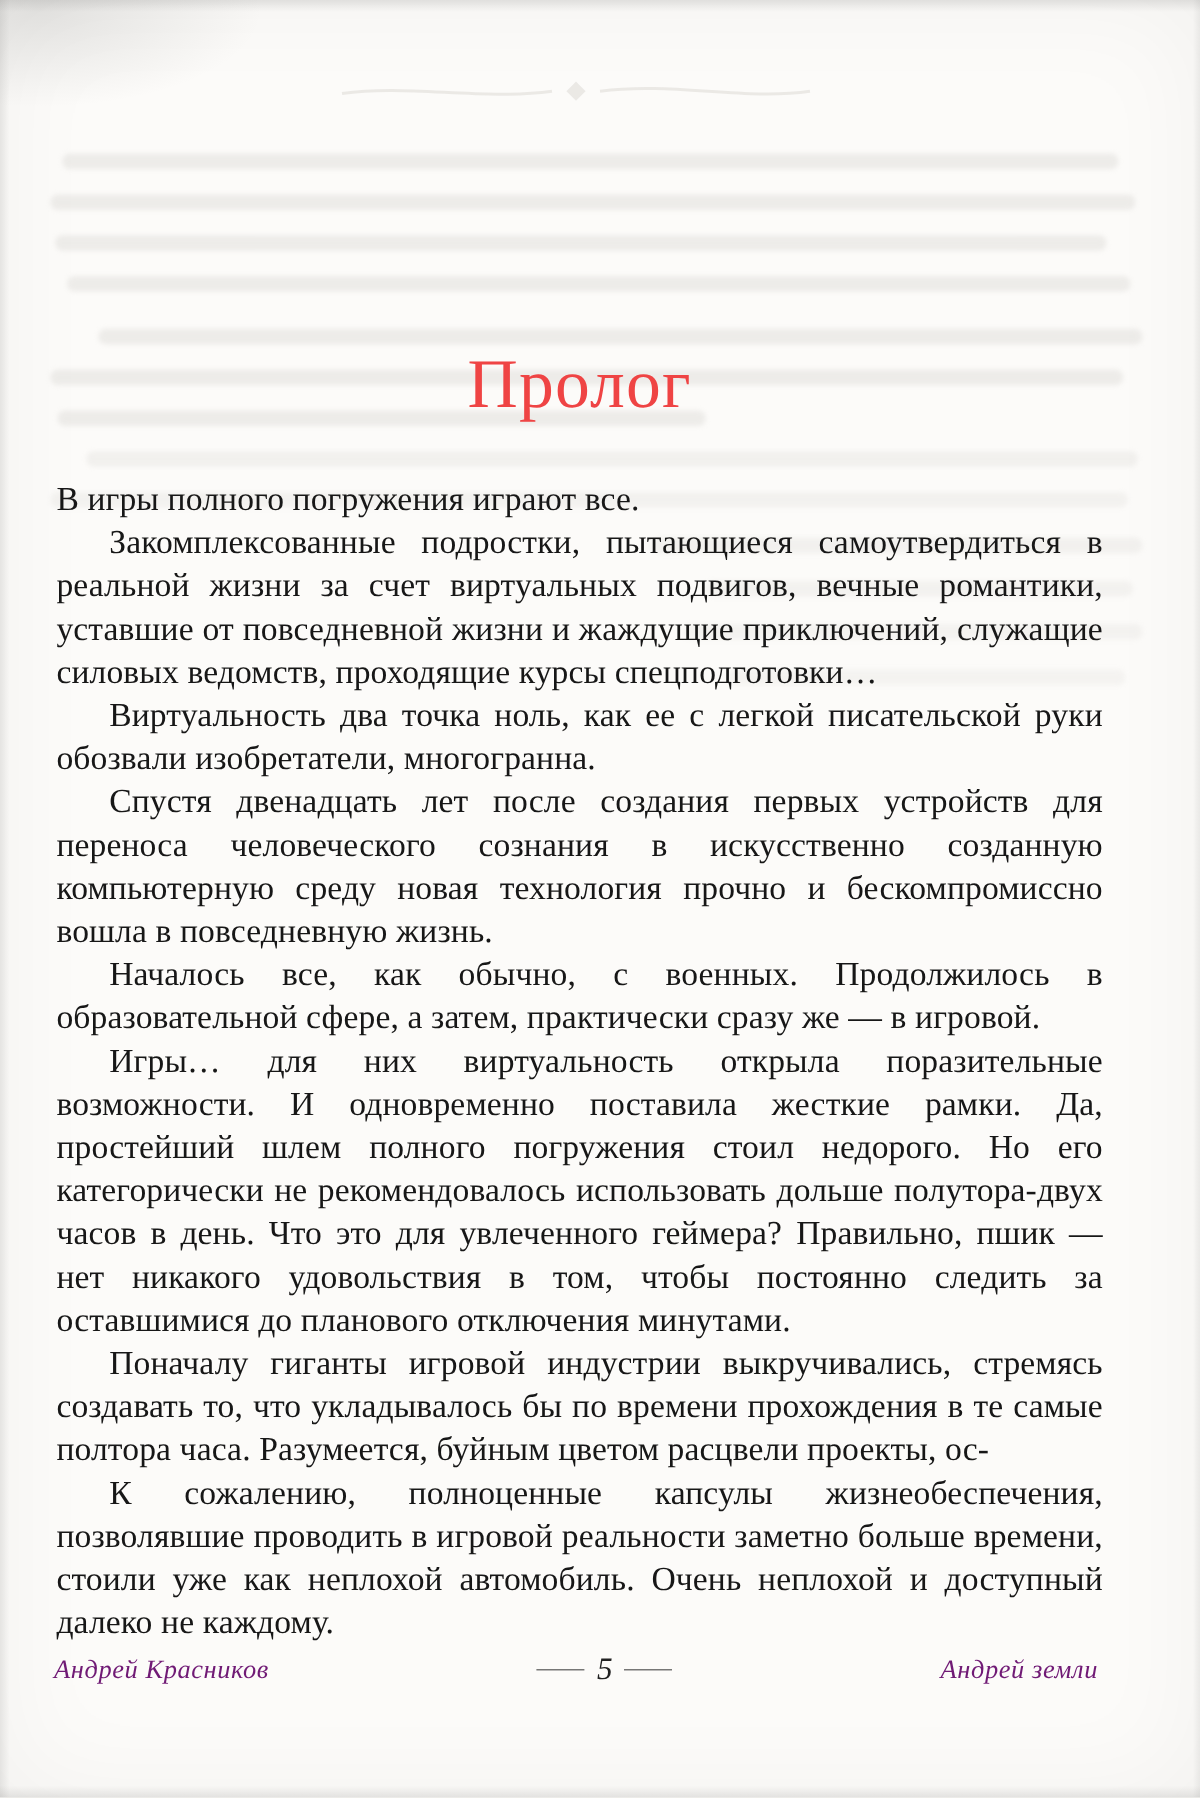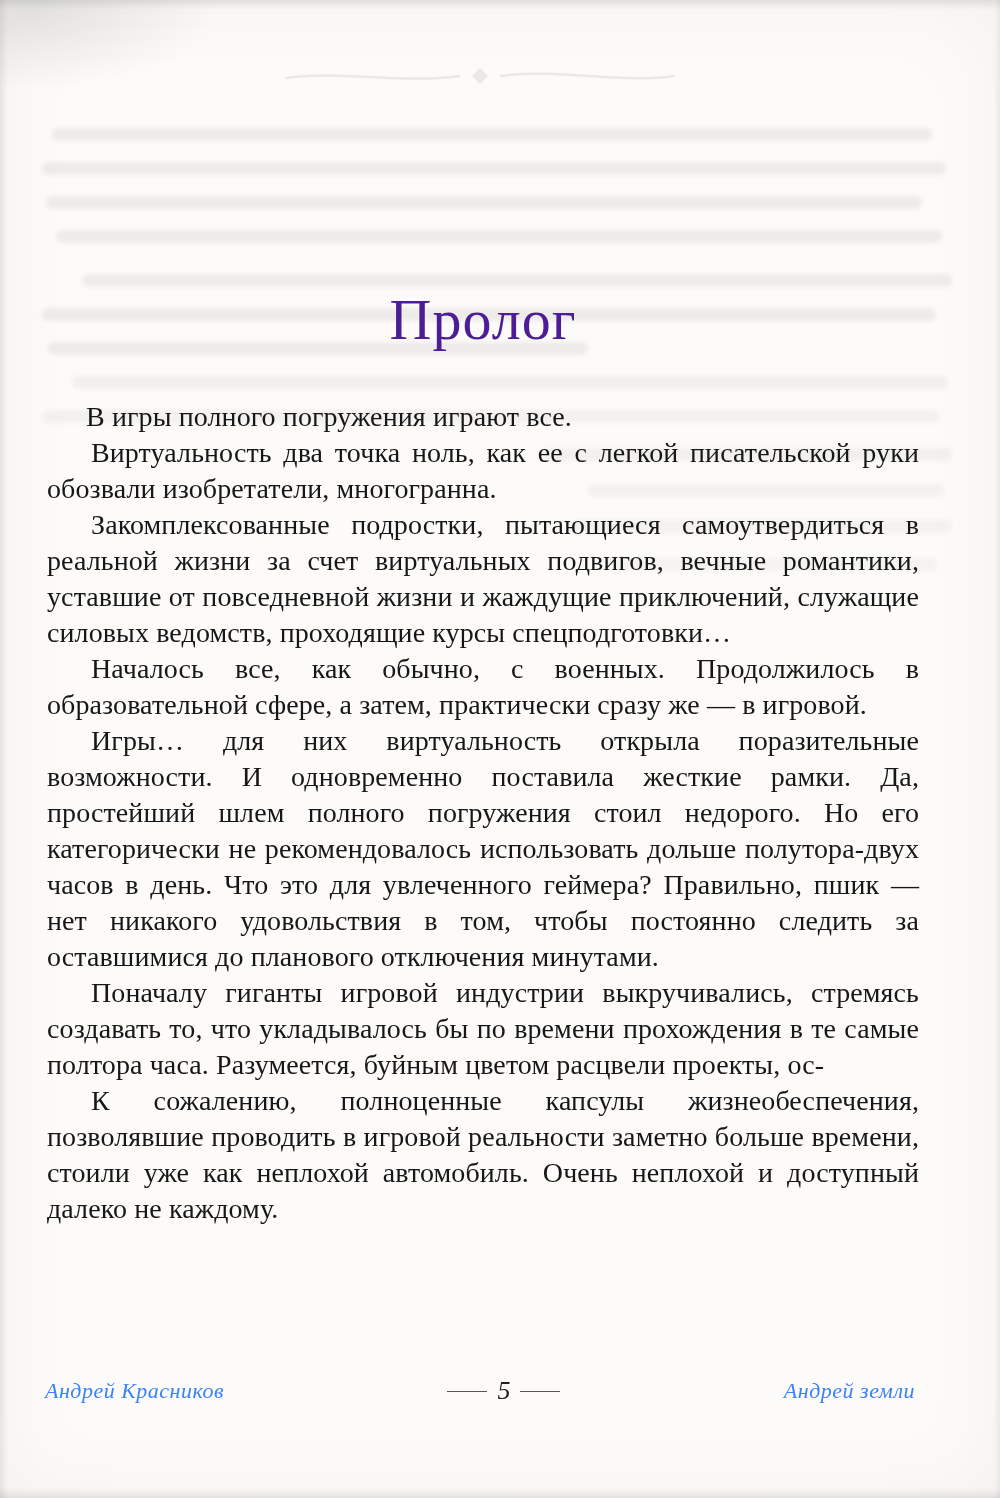--- a/index.html
+++ b/index.html
@@ -66,48 +66,48 @@
     width: 872px;
     top: 286px;
     color: #171717;
   }
   h1.chapter-heading {
     margin: 0 0 46px 0;
     text-align: center;
     font-size: 58px;
     font-weight: 400;
     letter-spacing: 1px;
-    color: #4c1d95;
+    color: #ef4444;
   }
   .text-column p {
     margin: 0;
     font-size: 28px;
     line-height: 36px;
     text-align: justify;
     text-indent: 44px;
     letter-spacing: 0.1px;
   }
-  .text-column p.no-indent { text-indent: 0; margin-left: 39px; }
+  .text-column p.no-indent { text-indent: 0; }
 
   
   .page-footer {
     position: absolute;
     left: 45px;
     right: 85px;
     top: 1376px;
     display: flex;
     align-items: center;
     justify-content: space-between;
     color: #2b2b2b;
   }
   .footer-script {
     font-style: italic;
     font-size: 22px;
     letter-spacing: 0.5px;
-    color: #3b82f6;
+    color: #701a75;
   }
   .folio {
     display: flex;
     align-items: center;
     gap: 10px;
   }
   .folio-dash {
     display: inline-block;
     width: 40px;
     height: 0;
@@ -150,22 +150,23 @@
     <div class="bl" style="top:320px;left:55%;   right:0;    opacity:0.26;"></div>
     <div class="bl" style="top:356px;left:60%;   right:8px;  opacity:0.24;"></div>
     <div class="bl" style="top:392px;left:58%;   right:0;    opacity:0.22;"></div>
     <div class="bl" style="top:430px;left:62%;   right:14px; opacity:0.20;"></div>
   </div>
 
   <div class="text-column">
     <h1 class="chapter-heading">Пролог</h1>
 
     <p class="no-indent">В игры полного погружения играют все.</p>
+    <p>Закомплексованные подростки, пытающиеся самоутвердиться в реальной жизни за счет виртуальных подвигов, вечные романтики, уставшие от повседневной жизни и жаждущие приключений, служащие силовых ведомств, проходящие курсы спецподготовки…</p>
     <p>Виртуальность два точка ноль, как ее с легкой писательской руки обозвали изобретатели, многогранна.</p>
-    <p>Закомплексованные подростки, пытающиеся самоутвердиться в реальной жизни за счет виртуальных подвигов, вечные романтики, уставшие от повседневной жизни и жаждущие приключений, служащие силовых ведомств, проходящие курсы спецподготовки…</p>
+    <p>Спустя двенадцать лет после создания первых устройств для переноса человеческого сознания в искусственно созданную компьютерную среду новая технология прочно и бескомпромиссно вошла в повседневную жизнь.</p>
     <p>Началось все, как обычно, с военных. Продолжилось в образовательной сфере, а затем, практически сразу же — в игровой.</p>
     <p>Игры… для них виртуальность открыла поразительные возможности. И одновременно поставила жесткие рамки. Да, простейший шлем полного погружения стоил недорого. Но его категорически не рекомендовалось использовать дольше полутора-двух часов в день. Что это для увлеченного геймера? Правильно, пшик — нет никакого удовольствия в том, чтобы постоянно следить за оставшимися до планового отключения минутами.</p>
     <p>Поначалу гиганты игровой индустрии выкручивались, стремясь создавать то, что укладывалось бы по времени прохождения в те самые полтора часа. Разумеется, буйным цветом расцвели проекты, ос-</p>
     <p>К сожалению, полноценные капсулы жизнеобеспечения, позволявшие проводить в игровой реальности заметно больше времени, стоили уже как неплохой автомобиль. Очень неплохой и доступный далеко не каждому.</p>
   </div>
 
   <div class="page-footer">
     <span class="footer-script">Андрей Красников</span>
 
     <span class="folio">

